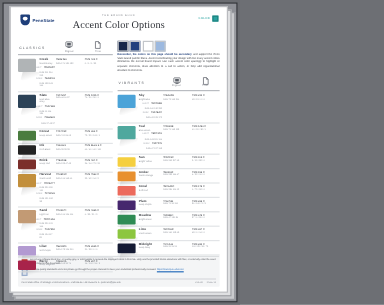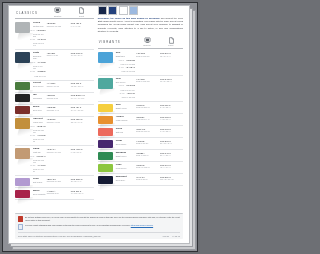--- a/index.html
+++ b/index.html
@@ -158,20 +158,34 @@
 </head>
 <body>
 
 <div id="viewport">
   <div id="frame-edge"></div>
   <div class="sheet-back" id="sheet3"></div>
   <div class="sheet-back" id="sheet2"></div>
 
   <div id="page">
 
+    <div id="header">
+      <div id="logo-wrap">
+        <div id="logo-mark"></div>
+        <span id="logo-text">PennState</span>
+      </div>
+      <div id="title-block">
+        <div id="eyebrow">THE BRAND BOOK</div>
+        <div id="doc-title">Accent Color Options</div>
+      </div>
+      <div id="corner-badge">
+        <span id="corner-label">COLOR</span>
+        <span id="corner-square"></span>
+      </div>
+    </div>
 
     <div id="body">
 
       <div class="col" id="col-left">
         <div class="sec-head">
           <div class="sec-title">CLASSICS</div>
           <div class="head-col">
             <svg class="head-icon" width="7" height="7" viewBox="0 0 16 16">
               <rect x="2" y="2" width="12" height="9" rx="1" fill="none" stroke="#5b6068" stroke-width="1.4"></rect>
               <rect x="4.5" y="4" width="7" height="5" fill="#5b6068"></rect>

